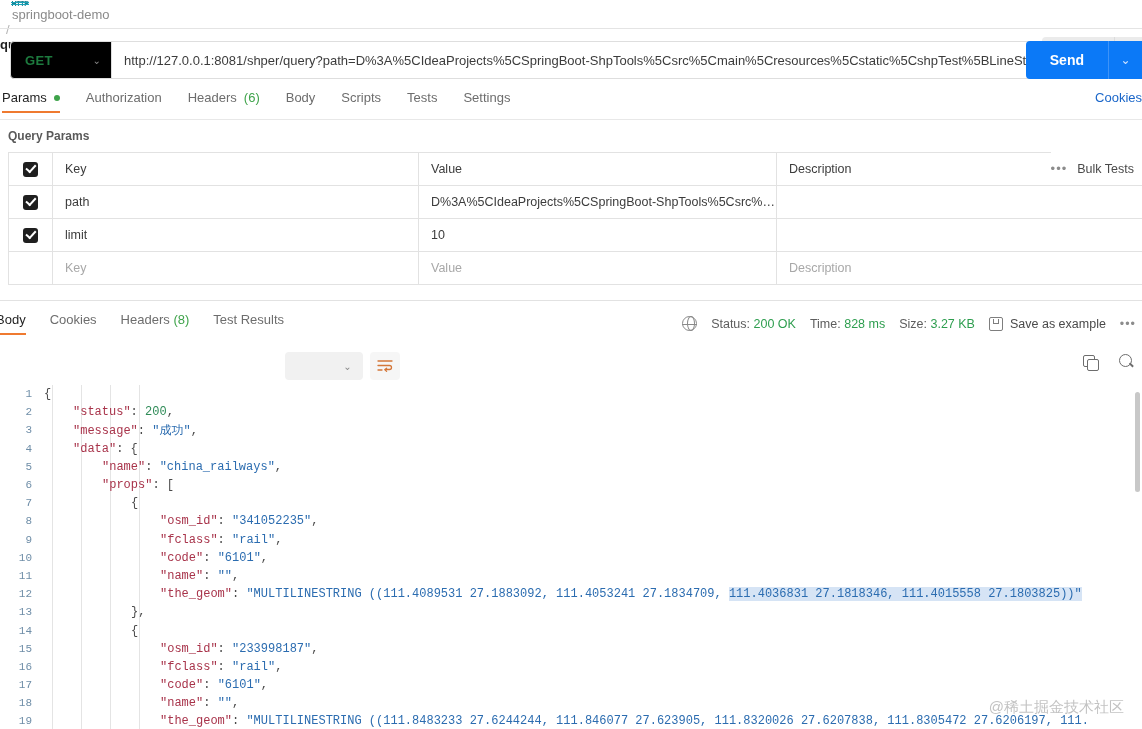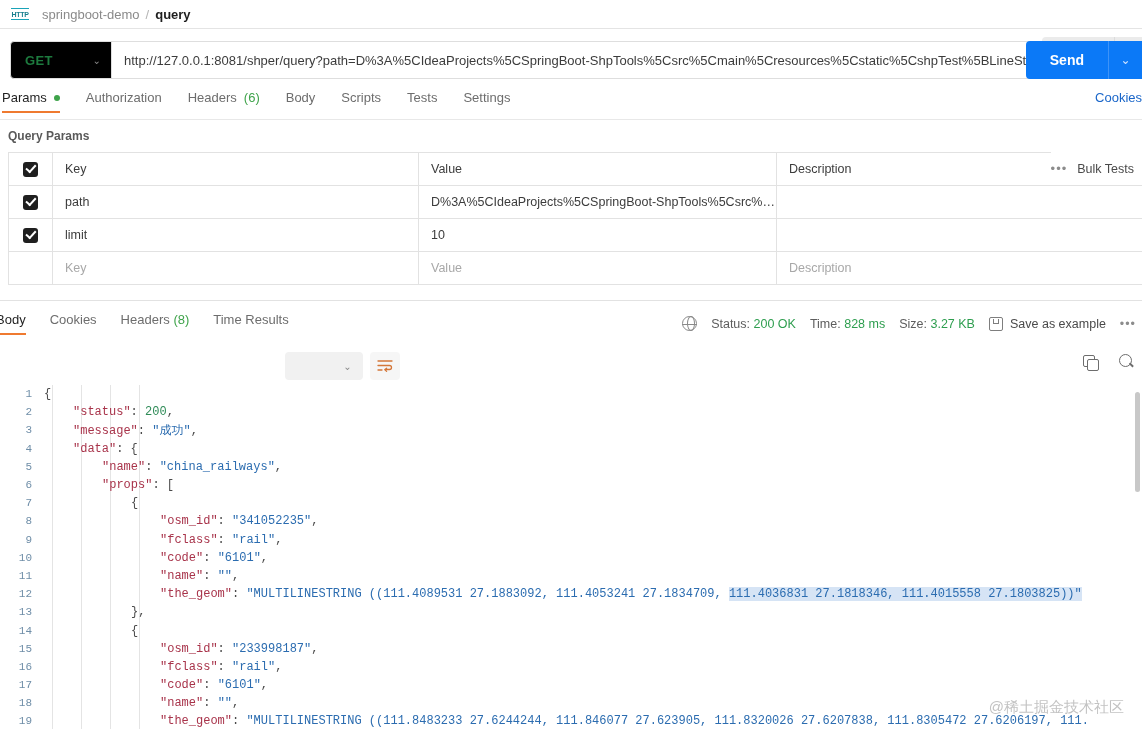--- a/index.html
+++ b/index.html
@@ -10,21 +10,21 @@
     background: #ffffff;
     font-family: "Liberation Sans", sans-serif;
     font-size: 12px;
     color: #2e2e2e;
   }
   .app { position: relative; width: 1142px; height: 729px; overflow: hidden; }
 
   
   .topbar {
     position: absolute; top: 0; left: 0; width: 1142px; height: 28px;
-    display: flex; align-items: center; background: #fff;
+    display: flex; align-items: flex-start; background: #fff; flex-direction: column;
   }
   .http-icon {
     margin-left: 10px; width: 20px; height: 16px;
     display: flex; align-items: center; justify-content: center;
     position: relative;
   }
   .http-icon .lbl {
     font-size: 7px; font-weight: bold; color: #1a7f8e;
     letter-spacing: -0.3px; font-family: "Liberation Sans", sans-serif;
   }
@@ -407,21 +407,21 @@
       <span>Body</span>
     </div>
     <div class="rstab">
       <span>Cookies</span>
     </div>
     <div class="rstab">
       <span>Headers</span>
       <span class="count-green">(8)</span>
     </div>
     <div class="rstab">
-      <span>Time Results</span>
+      <span>Test Results</span>
     </div>
   </div>
 
   <div class="statusbar">
     <span class="globe"></span>
     <span>
       <span>Status:</span>
       <span class="grn">200 OK</span>
     </span>
     <span>

